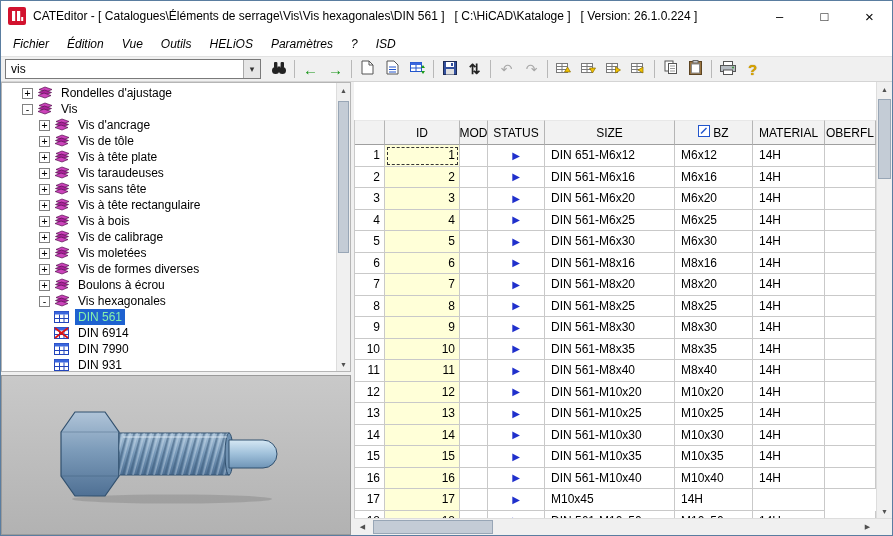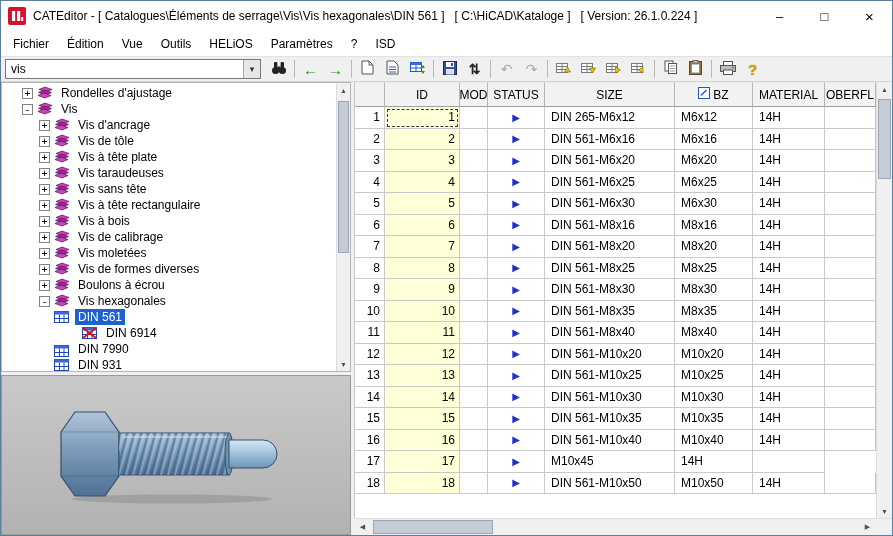--- a/index.html
+++ b/index.html
@@ -8,21 +8,21 @@
 
   
   .titlebar { height:30px; flex:0 0 auto; display:flex; align-items:center; background:#fff; padding-left:7px; }
   .app-icon { width:18px; height:18px; margin-right:7px; flex:0 0 auto; }
   .title-text { flex:1; white-space:pre; overflow:hidden; font-size:12px; }
   .win-controls { display:flex; height:100%; flex:0 0 auto; }
   .win-btn { width:45px; height:100%; display:flex; align-items:center; justify-content:center; font-size:13px; color:#000; }
 
   
   .menubar { height:25px; flex:0 0 auto; display:flex; align-items:center; background:#fff; padding-left:3px; }
-  .menu-item { padding:4px 9px; cursor:default; }
+  .menu-item { padding:4px 9px; cursor:default;font-style:italic; }
 
   
   .toolbar { height:26px; flex:0 0 auto; display:flex; align-items:center; background:#f0f0f0; border-top:1px solid #e2e2e2; border-bottom:1px solid #d4d4d4; padding:0 4px; }
   .combo { width:256px; height:20px; background:#fff; border:1px solid #7a7a7a; display:flex; align-items:center; margin-right:5px; }
   .combo-text { flex:1; padding-left:5px; }
   .combo-btn { width:17px; height:100%; background:#e6e6e6; border-left:1px solid #aaa; display:flex; align-items:center; justify-content:center; font-size:9px; color:#333; }
   .tbtn { width:25px; height:22px; display:flex; align-items:center; justify-content:center; flex:0 0 auto; }
   .tsep { width:1px; height:18px; background:#b8b8b8; margin:0 3px; flex:0 0 auto; }
   .green-arrow { color:#149414; font-weight:bold; font-size:15px; }
   .disabled-glyph { color:#a8a8a8; font-size:14px; }
@@ -31,34 +31,34 @@
 
   
   .main { flex:1; min-height:0; display:flex; background:#f0f0f0; }
   .left { width:350px; flex:0 0 auto; display:flex; flex-direction:column; }
   .tree-wrap { height:290px; flex:0 0 auto; background:#fff; border:1px solid #b5b5b5; position:relative; overflow:hidden; }
   .tree { position:absolute; top:0; left:0; right:14px; bottom:0; overflow:hidden; padding-top:2px; }
   .tree-item { height:16px; display:flex; align-items:center; white-space:nowrap; }
   .expander { width:11px; height:11px; border:1px solid #828282; background:#fff; font-family:"DejaVu Sans Mono",monospace; font-size:10px; line-height:9px; text-align:center; margin-right:4px; flex:0 0 auto; }
   .tree-icon { width:18px; display:flex; align-items:center; margin-right:3px; flex:0 0 auto; }
   .tree-label { padding:1px 3px; }
-  .tree-item.selected .tree-label { background:#1e62d0; color:#ffffff; }
+  .tree-item.selected .tree-label { background:#1e62d0; color:#86efac; }
   .tree-scroll { position:absolute; right:0; top:0; bottom:0; width:14px; background:#f0f0f0; border-left:1px solid #ddd; }
   .sarrow { height:14px; display:flex; align-items:center; justify-content:center; font-size:7px; color:#505050; }
   .sarrow.bottom { position:absolute; bottom:0; left:0; right:0; }
   .tree-thumb { position:absolute; left:1px; right:1px; top:18px; height:152px; background:#c4ccd6; border:1px solid #98a6b6; }
   .divider { height:3px; flex:0 0 auto; background:#f0f0f0; }
   .preview { flex:1; background:linear-gradient(180deg,#c9c9c9,#b2b2b2); border:1px solid #9a9a9a; display:flex; align-items:center; padding-left:55px; overflow:hidden; }
 
   .splitter { width:3px; flex:0 0 auto; background:#f0f0f0; }
 
   
   .right { flex:1; min-width:0; display:flex; flex-direction:column; background:#fff; }
   .grid-area { flex:1; min-height:0; display:flex; }
-  .grid { flex:1; min-width:0; display:flex; flex-direction:column; border-left:1px solid #c9c9c9; }
+  .grid { flex:1; min-width:0; display:flex; flex-direction:column; border-left:1px solid #c9c9c9;margin-top:38px; }
   .thead, .trow { display:grid; grid-template-columns:30px 75px 28px 57px 130px 78px 72px 1fr; }
   .thead { height:25px; flex:0 0 auto; }
   .th { background:#f2f2f2; border-right:1px solid #b5b5b5; border-bottom:1px solid #9f9f9f; border-top:1px solid #e8e8e8; display:flex; align-items:center; justify-content:center; gap:3px; overflow:hidden; white-space:nowrap; }
   .tbody { flex:1; overflow:hidden; background:#fff; }
   .trow { height:21.5px; }
   .c { border-right:1px solid #c9c9c9; border-bottom:1px solid #c9c9c9; display:flex; align-items:center; overflow:hidden; padding:0 4px; white-space:nowrap; }
   .c-num { justify-content:flex-end; }
   .c-id { justify-content:flex-end; background:#ffffd8; }
   .c-id.focused { outline:1px dashed #333; outline-offset:-3px; }
   .c-status { justify-content:center; }
@@ -462,36 +462,36 @@
                 <svg width="15" height="12" viewBox="0 0 15 12">
     <rect x="0.5" y="0.5" width="14" height="11" fill="#fff" stroke="#2244bb"></rect>
     <rect x="0.5" y="0.5" width="14" height="3" fill="#3a66dd"></rect>
     <line x1="5.5" y1="3.5" x2="5.5" y2="11.5" stroke="#2244bb"></line>
     <line x1="10" y1="3.5" x2="10" y2="11.5" stroke="#2244bb"></line>
     <line x1="0.5" y1="7.5" x2="14.5" y2="7.5" stroke="#2244bb"></line>
   </svg>
               </span>
     <span class="tree-label">DIN 561</span>
   </div>
-            <div class="tree-item" style="padding-left: 52px; margin-left: 28px;">
+            <div class="tree-item" style="padding-left: 52px;">
 
     <span class="tree-icon">
                 <svg width="15" height="12" viewBox="0 0 15 12">
     <rect x="0.5" y="0.5" width="14" height="11" fill="#fff" stroke="#2244bb"></rect>
     <rect x="0.5" y="0.5" width="14" height="3" fill="#3a66dd"></rect>
     <line x1="5.5" y1="3.5" x2="5.5" y2="11.5" stroke="#2244bb"></line>
     <line x1="10" y1="3.5" x2="10" y2="11.5" stroke="#2244bb"></line>
     <line x1="0.5" y1="7.5" x2="14.5" y2="7.5" stroke="#2244bb"></line>
     <line x1="1" y1="1" x2="14" y2="11" stroke="#dd1111" stroke-width="1.8"></line>
     <line x1="14" y1="1" x2="1" y2="11" stroke="#dd1111" stroke-width="1.8"></line>
   </svg>
               </span>
     <span class="tree-label">DIN 6914</span>
   </div>
-            <div class="tree-item" style="padding-left: 52px; align-items: flex-end;">
+            <div class="tree-item" style="padding-left: 52px;">
 
     <span class="tree-icon">
                 <svg width="15" height="12" viewBox="0 0 15 12">
     <rect x="0.5" y="0.5" width="14" height="11" fill="#fff" stroke="#2244bb"></rect>
     <rect x="0.5" y="0.5" width="14" height="3" fill="#3a66dd"></rect>
     <line x1="5.5" y1="3.5" x2="5.5" y2="11.5" stroke="#2244bb"></line>
     <line x1="10" y1="3.5" x2="10" y2="11.5" stroke="#2244bb"></line>
     <line x1="0.5" y1="7.5" x2="14.5" y2="7.5" stroke="#2244bb"></line>
   </svg>
               </span>
@@ -579,21 +579,21 @@
             <div class="th">OBERFL</div>
           </div>
           <div class="tbody">
               <div class="trow">
     <div class="c c-num">1</div>
     <div class="c c-id focused">1</div>
     <div class="c c-mod"></div>
     <div class="c c-status">
                   <span class="play">▶</span>
                 </div>
-    <div class="c c-bz">DIN 265-M6x12</div>
+    <div class="c c-bz">DIN 651-M6x12</div>
     <div class="c c-size">M6x12</div>
     <div class="c c-mat">14H</div>
     <div class="c c-ober"></div>
   </div>
               <div class="trow">
     <div class="c c-num">2</div>
     <div class="c c-id">2</div>
     <div class="c c-mod"></div>
     <div class="c c-status">
                   <span class="play">▶</span>

